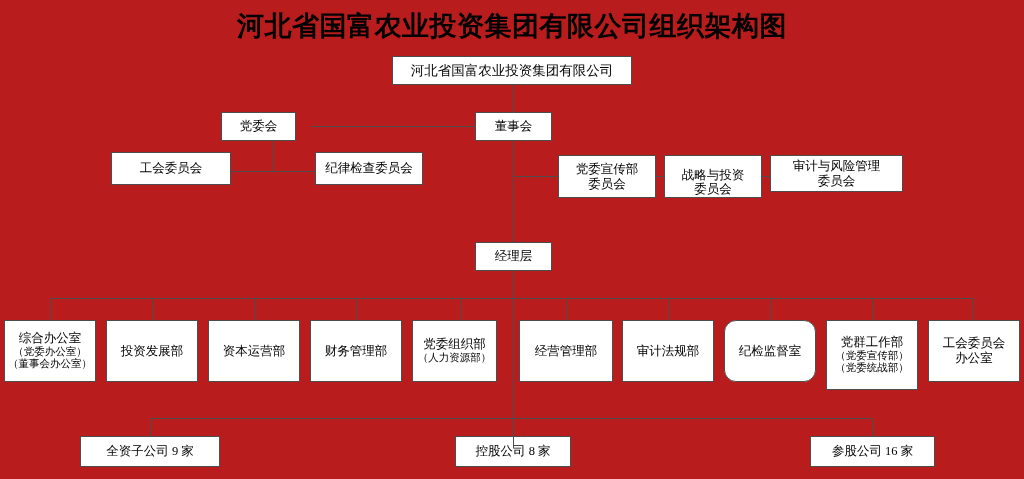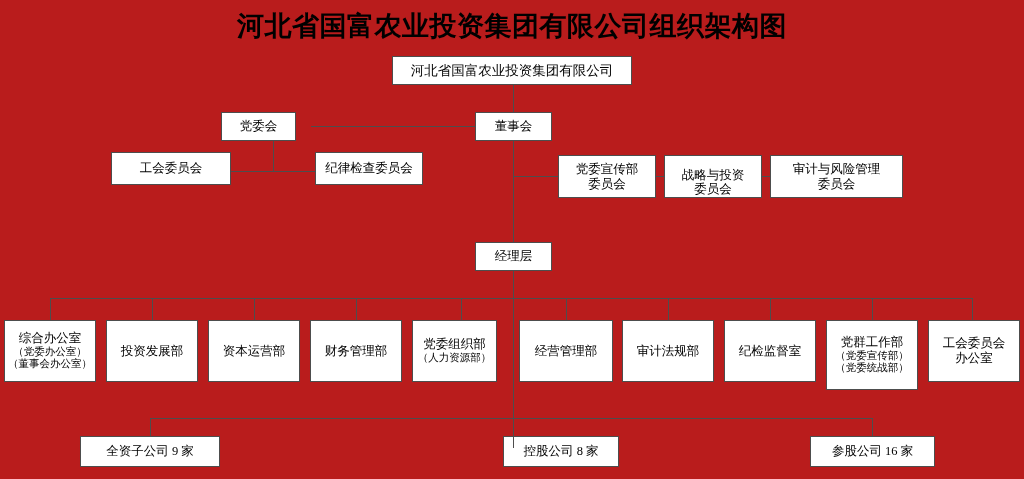--- a/index.html
+++ b/index.html
@@ -105,21 +105,21 @@
     <span class="ln">委员会</span>
   </div>
   <div class="line hline" style="left:656px; top:176px; width:8px;"></div>
 
   <div class="box" style="left:664px; top:155px; width:98px; height:43px;justify-content:flex-end;">
     <span class="ln">战略与投资</span>
     <span class="ln">委员会</span>
   </div>
   <div class="line hline" style="left:762px; top:176px; width:8px;"></div>
 
-  <div class="box" style="left:770px; top:155px; width:133px; height:43px;">
+  <div class="box" style="left:770px; top:155px; width:133px; height:37px;">
     <span class="ln">审计与风险管理</span>
     <span class="ln">委员会</span>
   </div>
 
   <div class="box" style="left:475px; top:242px; width:77px; height:29px;">
     <span class="ln">经理层</span>
   </div>
 
   <div class="line vline" style="left:513px; top:271px; height:27px;"></div>
 
@@ -160,21 +160,21 @@
   </div>
 
   <div class="box" style="left:519px; top:320px; width:94px; height:62px;">
     <span class="ln">经营管理部</span>
   </div>
 
   <div class="box" style="left:622px; top:320px; width:92px; height:62px;">
     <span class="ln">审计法规部</span>
   </div>
 
-  <div class="box" style="left:724px; top:320px; width:92px; height:62px;">
+  <div class="box" style="left:724px; top:320px; width:92px; height:62px;border-radius:12px;">
     <span class="ln">纪检监督室</span>
   </div>
 
   <div class="box" style="left:826px; top:320px; width:92px; height:70px;">
     <span class="ln">党群工作部</span>
     <span class="ln sub">（党委宣传部）</span>
     <span class="ln sub">（党委统战部）</span>
   </div>
 
   <div class="box" style="left:928px; top:320px; width:92px; height:62px;">
@@ -185,21 +185,21 @@
   <div class="line vline" style="left:513px; top:298px; height:150px; z-index:4;"></div>
 
   <div class="line hline" style="left:150px; top:418px; width:722px;"></div>
   <div class="line vline" style="left:150px; top:418px; height:18px;"></div>
   <div class="line vline" style="left:872px; top:418px; height:18px;"></div>
 
   <div class="box" style="left:80px; top:436px; width:140px; height:31px;">
     <span class="ln">全资子公司 9 家</span>
   </div>
 
-  <div class="box" style="left:455px; top:436px; width:116px; height:31px;margin-left:48px;">
+  <div class="box" style="left:455px; top:436px; width:116px; height:31px;">
     <span class="ln">控股公司 8 家</span>
   </div>
 
   <div class="box" style="left:810px; top:436px; width:125px; height:31px;">
     <span class="ln">参股公司 16 家</span>
   </div>
 
 </div>
 
 </body></html>

